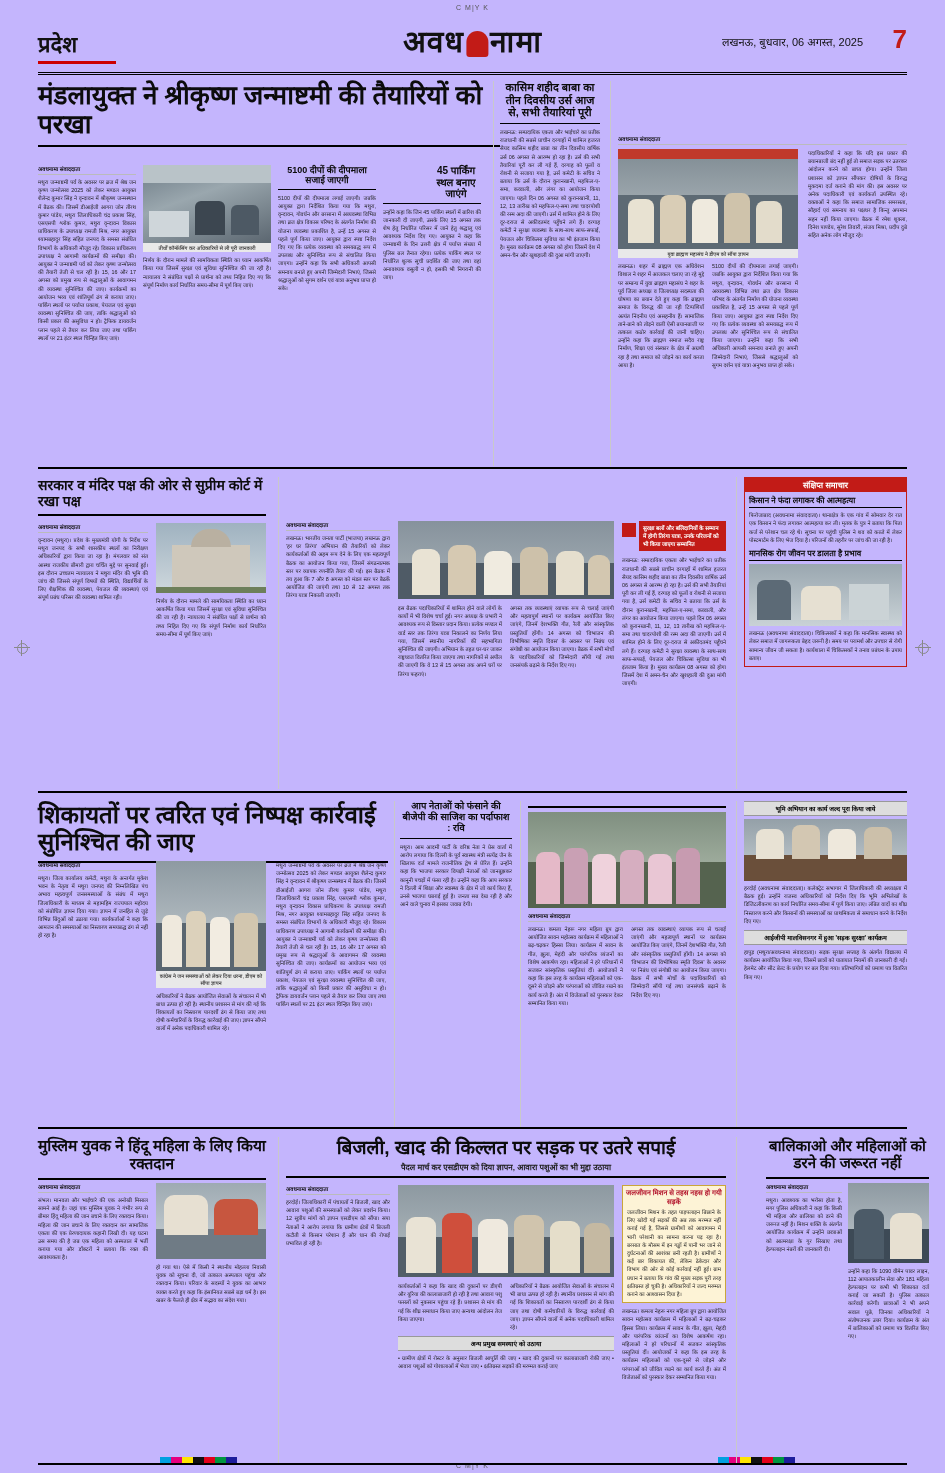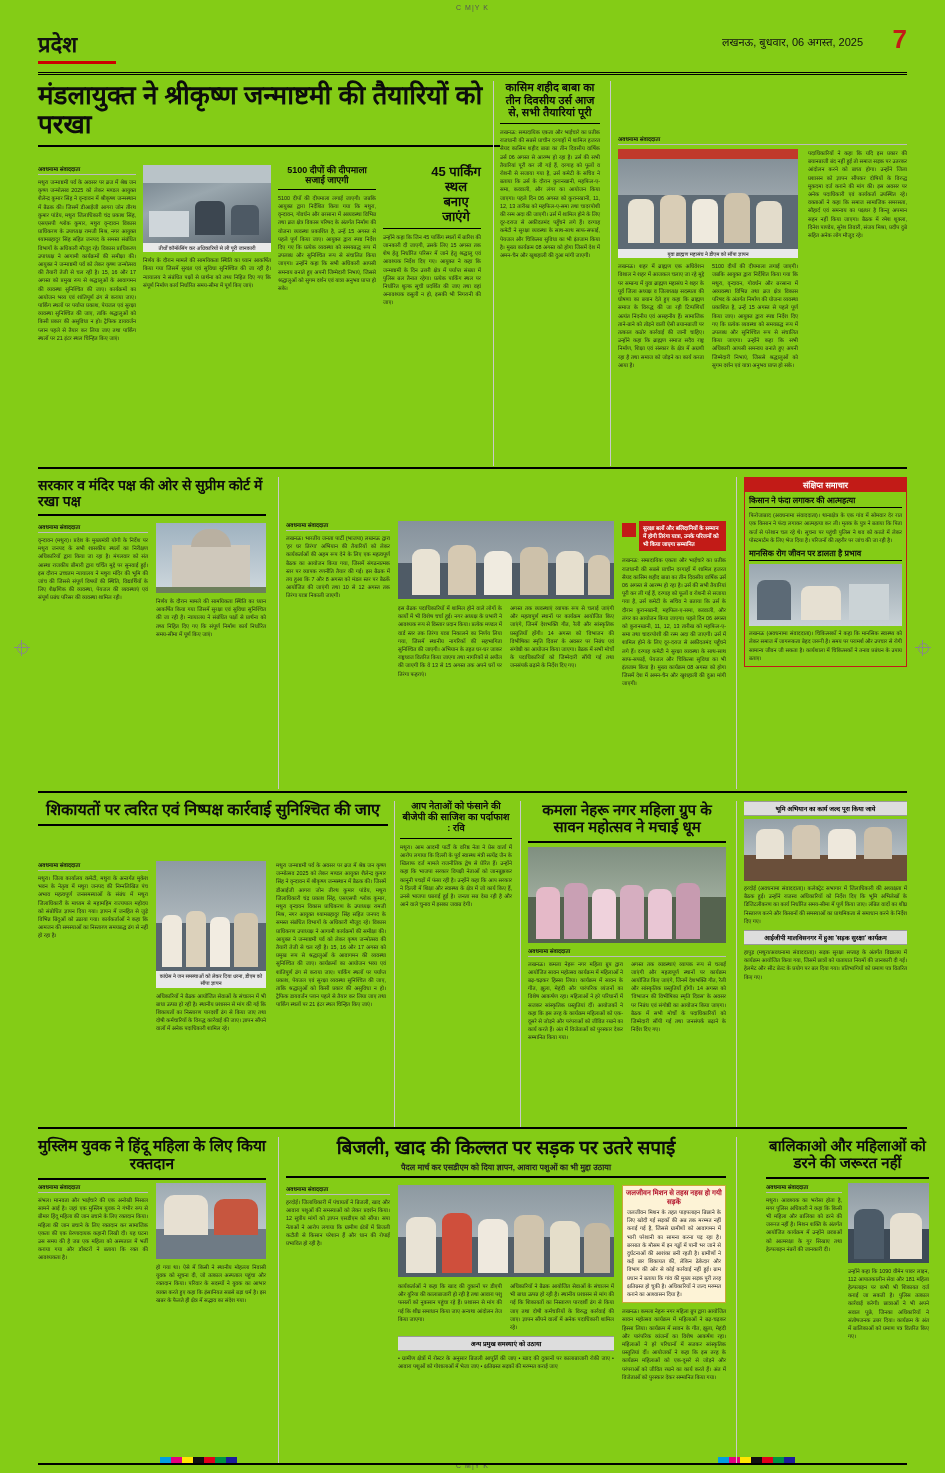--- a/index.html
+++ b/index.html
@@ -1,17 +1,17 @@
 <!DOCTYPE html>
 <html><head>
 <meta charset="utf-8">
 <style>
   html,body{margin:0;padding:0;background:#b9b9b9;}
   body{font-family:"Liberation Sans", sans-serif;}
-  .page{width:945px;height:1473px;background:#84cc16;position:relative;overflow:hidden;margin:0 auto;}
+  .page{width:945px;height:1473px;background:#c4b5fd;position:relative;overflow:hidden;margin:0 auto;}
   .inner{position:absolute;left:38px;top:18px;width:869px;height:1437px;}
 
   
   .cmyk-top{position:absolute;left:50%;top:4px;transform:translateX(-50%);font-size:7px;color:#555;letter-spacing:1px;}
   .cmyk-bot{position:absolute;left:50%;bottom:4px;transform:translateX(-50%);font-size:7px;color:#555;letter-spacing:1px;}
   .colorbar{position:absolute;bottom:8px;left:160px;display:flex;}
   .colorbar i{display:block;width:11px;height:8px;}
   .colorbar2{position:absolute;bottom:8px;right:150px;display:flex;}
   .colorbar2 i{display:block;width:11px;height:8px;}
   .reg{position:absolute;width:16px;height:16px;}
@@ -84,20 +84,21 @@
       <em></em>
     </div>
   <div class="reg" style="right:14px;top:640px">
       <em></em>
     </div>
 
   <div class="inner">
 
     <div class="masthead">
       <div class="mh-left">प्रदेश</div>
+      <div class="mh-logo">अवध<span class="dome"></span>नामा</div>
       <div class="mh-date">लखनऊ, बुधवार, 06 अगस्त, 2025</div>
       <div class="mh-page">7</div>
     </div>
 
     <div style="position:relative;height:390px;margin-top:6px;">
 
       <div class="abs" style="left:0;top:0;width:462px;">
         <h1 class="head">मंडलायुक्त ने श्रीकृष्ण जन्माष्टमी की तैयारियों को परखा</h1>
         <div class="rule2" style="margin-top:6px;"></div>
       </div>
@@ -120,21 +121,21 @@
         <div class="col" style="margin-top:4px;">निर्णय के दौरान मामले की सामयिकता स्थिति का ध्यान आकर्षित किया गया जिसमें सुरक्षा एवं सुविधा सुनिश्चित की जा रही है। न्यायालय ने संबंधित पक्षों से प्रार्थना को तथ्य निहित दिए गए कि संपूर्ण निर्माण कार्य निर्धारित समय-सीमा में पूर्ण किए जाएं।</div>
       </div>
 
       <div class="abs" style="left:240px;top:84px;width:98px;">
         <h4 class="head" style="text-align:center;font-size:9px;">5100 दीपों की दीपमाला सजाई जाएगी</h4>
         <div class="rule" style="margin:3px 0 4px;"></div>
         <div class="col">5100 दीपों की दीपमाला लगाई जाएगी। जबकि आयुक्त द्वारा निर्देशित किया गया कि मथुरा, वृन्दावन, गोवर्धन और बरसाना में अव्यवस्था विभिन्न तथा ब्रज क्षेत्र विकास परिषद के अंतर्गत निर्माण की योजना व्यवस्था प्रकाशित है, उन्हें 15 अगस्त से पहले पूर्ण किया जाए। आयुक्त द्वारा स्पष्ट निर्देश दिए गए कि प्रत्येक व्यवस्था को समयबद्ध रूप में उपलब्ध और सुनिश्चित रूप से संचालित किया जाएगा। उन्होंने कहा कि सभी अधिकारी आपसी समन्वय बनाते हुए अपनी जिम्मेदारी निभाएं, जिससे श्रद्धालुओं को सुगम दर्शन एवं यात्रा अनुभव प्राप्त हो सके।</div>
       </div>
 
       <div class="abs" style="left:345px;top:84px;width:98px;">
-        <h4 class="head" style="text-align:center;font-size:13px;margin-left:48px;">45 पार्किंग स्थल बनाए जाएंगे</h4>
+        <h4 class="head" style="text-align:center;font-size:10px;margin-left:48px;">45 पार्किंग स्थल बनाए जाएंगे</h4>
         <div class="rule" style="margin:3px 0 4px;"></div>
         <div class="col">उन्होंने कहा कि जिन 45 पार्किंग स्थलों में बारिश की जानकारी दी जाएगी, उसके लिए 15 अगस्त तक शेष हेतु निर्धारित परिसर में जाने हेतु श्रद्धालु एवं आवश्यक निर्देश दिए गए। आयुक्त ने कहा कि जन्माष्टमी के दिन उत्तरी क्षेत्र में पर्याप्त संख्या में पुलिस बल तैनात रहेगा। प्रत्येक पार्किंग स्थल पर निर्धारित शुल्क सूची प्रदर्शित की जाए तथा वहां अनावश्यक वसूली न हो, इसकी भी निगरानी की जाए।</div>
       </div>
 
       <div class="vline" style="left:455px;top:0;height:385px;"></div>
 
       <div class="abs" style="left:462px;top:0;width:100px;">
         <h4 class="head" style="text-align:center;font-size:11px;">कासिम शहीद बाबा का तीन दिवसीय उर्स आज से, सभी तैयारियां पूरी</h4>
         <div class="rule" style="margin:4px 0 4px;"></div>
         <div class="col">लखनऊ: सम्प्रदायिक एकता और भाईचारे का प्रतीक राजधानी की सबसे प्राचीन दरगाहों में शामिल हजरत सैयद कासिम शहीद बाबा का तीन दिवसीय वार्षिक उर्स 06 अगस्त से आरम्भ हो रहा है। उर्स की सभी तैयारियां पूरी कर ली गई हैं, दरगाह को फूलों व रोशनी से सजाया गया है, उर्स कमेटी के सचिव ने बताया कि उर्स के दौरान कुरानखानी, महफिल-ए-समा, कव्वाली, और लंगर का आयोजन किया जाएगा। पहले दिन 06 अगस्त को कुरानखानी, 11, 12, 13 तारीख को महफिल-ए-समा तथा चादरपोशी की रस्म अदा की जाएगी। उर्स में शामिल होने के लिए दूर-दराज से अकीदतमंद पहुँचने लगे हैं। दरगाह कमेटी ने सुरक्षा व्यवस्था के साथ-साथ साफ-सफाई, पेयजल और चिकित्सा सुविधा का भी इंतजाम किया है। मुख्य कार्यक्रम 08 अगस्त को होगा जिसमें देश में अमन-चैन और खुशहाली की दुआ मांगी जाएगी।</div>
@@ -240,21 +241,21 @@
           <div class="col" style="margin-top:3px;">लखनऊ (अवधनामा संवाददाता)। चिकित्सकों ने कहा कि मानसिक स्वास्थ्य को लेकर समाज में जागरूकता बेहद जरूरी है। समय पर परामर्श और उपचार से रोगी सामान्य जीवन जी सकता है। कार्यशाला में चिकित्सकों ने तनाव प्रबंधन के उपाय बताए।</div>
         </div>
       </div>
 
       <div class="abs" style="left:0;top:314px;width:869px;height:2px;background:#000;"></div>
     </div>
 
     <div style="position:relative;height:330px;margin-top:6px;">
 
       <div class="abs" style="left:0;top:0;width:350px;">
-        <h2 class="head" style="text-align:center;font-size:16px;">शिकायतों पर त्वरित एवं निष्पक्ष कार्रवाई सुनिश्चित की जाए</h2>
+        <h2 class="head" style="font-size:24px;">शिकायतों पर त्वरित एवं निष्पक्ष कार्रवाई सुनिश्चित की जाए</h2>
         <div class="rule2" style="margin-top:5px;"></div>
       </div>
       <div class="abs" style="left:0;top:60px;width:110px;">
         <div class="byline">अवधनामा संवाददाता</div>
         <div class="col">मथुरा। जिला कार्यालय कमेटी, मथुरा के अन्तर्गत मुकेश भवन के नेतृत्व में मथुरा जनपद की निम्नलिखित पंच अभाव महत्वपूर्ण जनसमस्याओं के संबंध में मथुरा जिलाधिकारी के माध्यम से महामहिम राज्यपाल महोदय को संबोधित ज्ञापन दिया गया। ज्ञापन में जनहित से जुड़े विभिन्न बिंदुओं को उठाया गया। कार्यकर्ताओं ने कहा कि आमजन की समस्याओं का निस्तारण समयबद्ध ढंग से नहीं हो रहा है।</div>
       </div>
       <div class="abs" style="left:118px;top:60px;width:110px;">
         <div class="photo" style="height:110px;background:linear-gradient(180deg,#8e9aa2,#c6ced2);">
           <div style="position:absolute;left:0;bottom:0;width:100%;height:48px;background:#5a6670;"></div>
           <div style="position:absolute;left:6px;bottom:4px;width:20px;height:52px;background:#efe9dd;border-radius:7px 7px 0 0;"></div>
@@ -275,21 +276,20 @@
 
       <div class="abs" style="left:362px;top:0;width:112px;">
         <h4 class="head" style="text-align:center;font-size:9.5px;">आप नेताओं को फंसाने की बीजेपी की साजिश का पर्दाफाश : रवि</h4>
         <div class="rule" style="margin:4px 0;"></div>
         <div class="col">मथुरा। आम आदमी पार्टी के वरिष्ठ नेता ने प्रेस वार्ता में आरोप लगाया कि दिल्ली के पूर्व स्वास्थ्य मंत्री सत्येंद्र जैन के खिलाफ दर्ज मामले राजनीतिक द्वेष से प्रेरित हैं। उन्होंने कहा कि भाजपा सरकार विपक्षी नेताओं को जानबूझकर कानूनी पचड़ों में फंसा रही है। उन्होंने कहा कि आप सरकार ने दिल्ली में शिक्षा और स्वास्थ्य के क्षेत्र में जो कार्य किए हैं, उनसे भाजपा घबराई हुई है। जनता सब देख रही है और आने वाले चुनाव में इसका जवाब देगी।</div>
       </div>
 
       <div class="vline" style="left:482px;top:0;height:326px;"></div>
 
       <div class="abs" style="left:490px;top:0;width:198px;">
-        <h3 class="head" style="text-align:center;font-size:15px;">कमला नेहरू नगर महिला ग्रुप के सावन महोत्सव ने मचाई धूम</h3>
         <div class="rule2" style="margin-top:5px;"></div>
         <div class="photo" style="height:96px;margin-top:4px;background:linear-gradient(180deg,#7f8f80,#b8c4b4);">
           <div style="position:absolute;left:0;bottom:0;width:100%;height:46px;background:#55634f;"></div>
           <div style="position:absolute;left:8px;bottom:4px;width:24px;height:52px;background:#e5b9c8;border-radius:8px 8px 0 0;"></div>
           <div style="position:absolute;left:36px;bottom:4px;width:24px;height:56px;background:#c9a0b4;border-radius:8px 8px 0 0;"></div>
           <div style="position:absolute;left:64px;bottom:4px;width:24px;height:50px;background:#efd2dc;border-radius:8px 8px 0 0;"></div>
           <div style="position:absolute;left:92px;bottom:4px;width:24px;height:54px;background:#d6aec0;border-radius:8px 8px 0 0;"></div>
           <div style="position:absolute;left:120px;bottom:4px;width:24px;height:50px;background:#e9c6d4;border-radius:8px 8px 0 0;"></div>
           <div style="position:absolute;left:148px;bottom:4px;width:24px;height:56px;background:#c79bb0;border-radius:8px 8px 0 0;"></div>
         </div>

